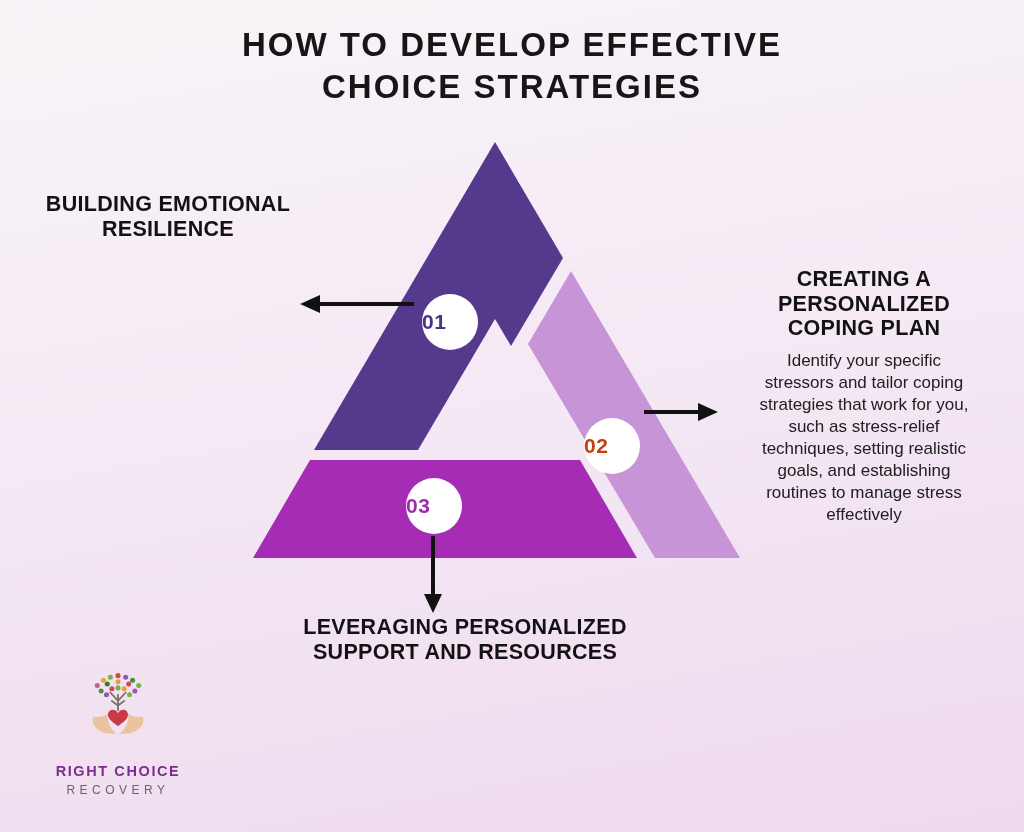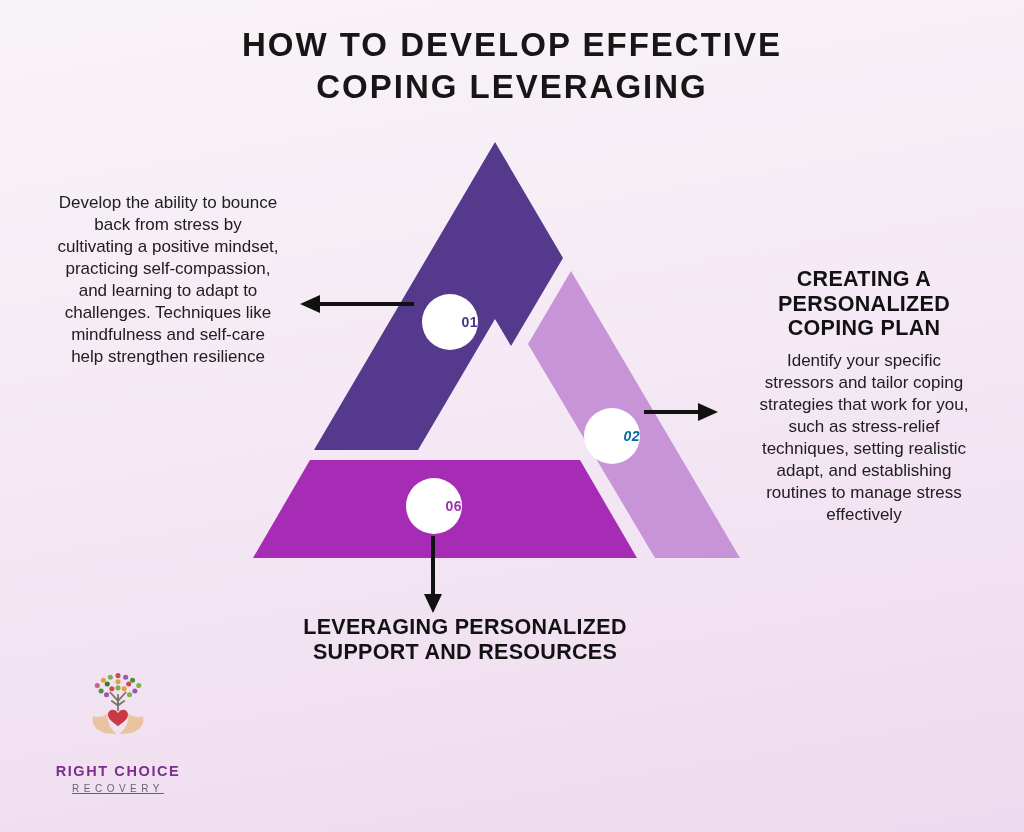--- a/index.html
+++ b/index.html
@@ -13,48 +13,48 @@
   }
   .title{
     position:absolute;top:24px;left:0;width:100%;
     margin:0;text-align:center;
     font-size:33px;font-weight:800;letter-spacing:2px;
     line-height:1.26;color:#161616;white-space:pre-line;
   }
   .tri{position:absolute;top:0;left:0;width:1024px;height:832px;}
   .badge{
     position:absolute;width:56px;height:56px;border-radius:50%;
-    background:#ffffff;display:flex;align-items:center;justify-content:flex-end;
-    font-size:14px;font-weight:bold;letter-spacing:.5px;
+    background:#ffffff;display:flex;align-items:center;justify-content:flex-start;
+    font-size:21px;font-weight:bold;letter-spacing:.5px;
   }
   .badge-1{left:422px;top:294px;color:#4d3387;}
-  .badge-2{left:584px;top:408px;color:#0369a1;font-style:italic;}
+  .badge-2{left:584px;top:418px;color:#c2410c;}
   .badge-3{left:406px;top:478px;color:#a12cb3;}
   .block{position:absolute;text-align:center;}
   .block h2{
     margin:0 0 9px 0;font-size:21.5px;font-weight:800;
     line-height:1.15;color:#121212;letter-spacing:.3px;white-space:pre-line;
   }
   .block p{
     margin:0;font-size:17px;line-height:22px;color:#202020;white-space:pre-line;
   }
   .block-left{left:18px;top:192px;width:300px;}
   .block-right{left:726px;top:267px;width:276px;}
   .block-bottom{left:230px;top:615px;width:470px;}
   .logo{position:absolute;left:42px;top:668px;width:152px;text-align:center;}
   .logo-name{margin-top:19px;font-size:14.5px;font-weight:bold;letter-spacing:1.6px;color:#7b2e8e;}
-  .logo-sub{margin-top:4px;font-size:10px;letter-spacing:4.5px;color:#666666;text-decoration:underline;}
+  .logo-sub{margin-top:4px;font-size:12px;letter-spacing:4.5px;color:#666666;}
 </style>
 </head>
 <body>
 
 <div class="canvas">
 
   <h1 class="title">HOW TO DEVELOP EFFECTIVE
-COPING LEVERAGING</h1>
+CHOICE STRATEGIES</h1>
 
   <svg class="tri" viewBox="0 0 1024 832" aria-hidden="true">
 
     <polygon points="495,142 563,258 511,346 495,319 418,450 314,450" fill="#54398c"></polygon>
 
     <polygon points="571,271 528,344 655,558 740,558" fill="#c794d8"></polygon>
 
     <polygon points="253,558 637,558 580,460 310,460" fill="#a62cb5"></polygon>
 
     <g>
@@ -73,44 +73,38 @@
     </g>
   </svg>
 
   <div class="badge badge-1">
     <span>01</span>
   </div>
   <div class="badge badge-2">
     <span>02</span>
   </div>
   <div class="badge badge-3">
-    <span>06</span>
+    <span>03</span>
   </div>
 
   <section class="block block-left">
-    <p>Develop the ability to bounce
-back from stress by
-cultivating a positive mindset,
-practicing self-compassion,
-and learning to adapt to
-challenges. Techniques like
-mindfulness and self-care
-help strengthen resilience</p>
+    <h2>BUILDING EMOTIONAL
+RESILIENCE</h2>
   </section>
 
   <section class="block block-right">
     <h2>CREATING A
 PERSONALIZED
 COPING PLAN</h2>
     <p>Identify your specific
 stressors and tailor coping
 strategies that work for you,
 such as stress-relief
 techniques, setting realistic
-adapt, and establishing
+goals, and establishing
 routines to manage stress
 effectively</p>
   </section>
 
   <section class="block block-bottom">
     <h2>LEVERAGING PERSONALIZED
 SUPPORT AND RESOURCES</h2>
   </section>
 
   <div class="logo">

